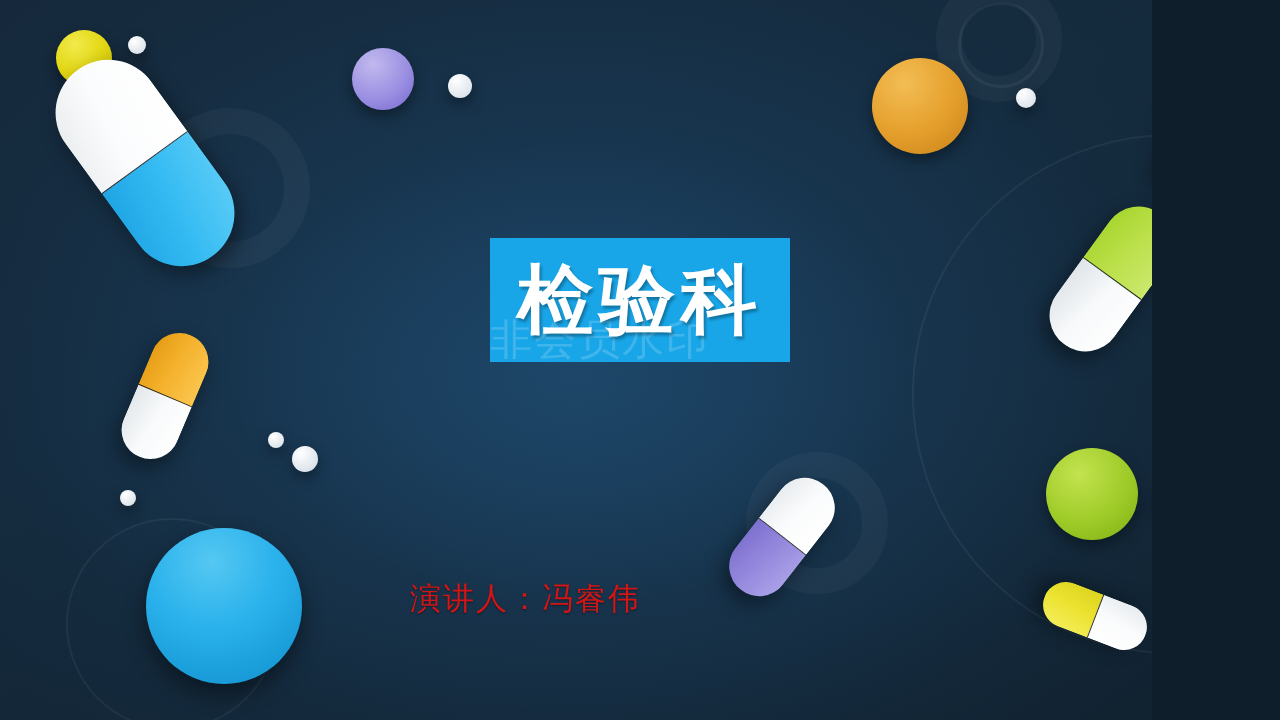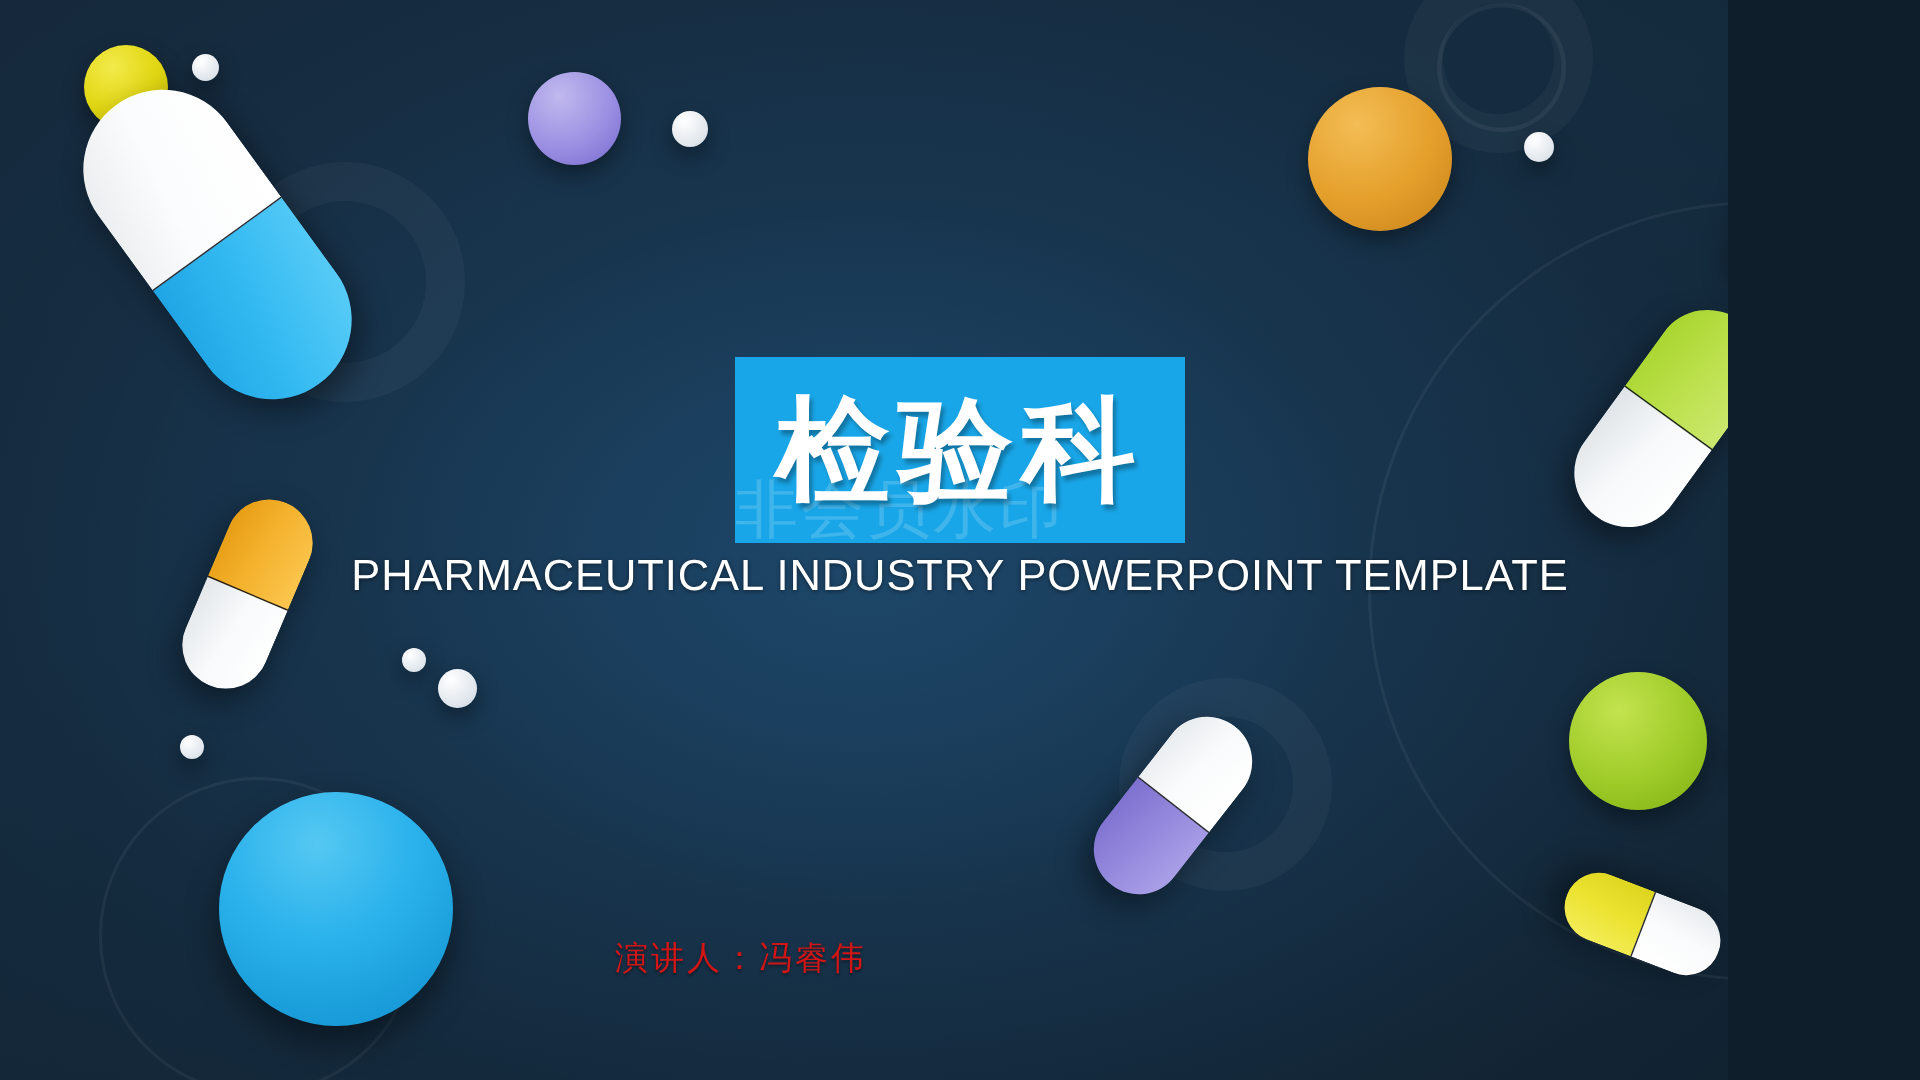--- a/index.html
+++ b/index.html
@@ -107,26 +107,25 @@
     letter-spacing: 0.6px;
     white-space: nowrap;
     text-shadow: 0 1px 3px rgba(0,0,0,0.5);
   }
 
   #presenter {
     position: absolute;
     left: 410px;
     top: 578px;
     color: #d41515;
-    font-family: Liberation Serif, serif;
-    font-size: 22px;
+    font-family: Liberation Mono, monospace;
+    font-size: 31px;
     line-height: 45px;
     letter-spacing: 2px;
     text-shadow: 0 1px 2px rgba(0,0,0,0.45);
-    margin-top: 38px;
   }
   #presenter div { white-space: nowrap; }
 </style>
 </head>
 <body>
 
 <div id="slide">
 
   <div class="ring-thin" style="left:912px; top:134px; width:520px; height:520px;"></div>
   <div class="ring-thick" style="left:936px; top:-24px; width:126px; height:126px;"></div>
@@ -200,19 +199,18 @@
   <div class="capsule" style="left:1072px; top:562px; width:46px; height:108px; transform: rotate(111deg);">
     <div class="half top" style="background: linear-gradient(100deg, #e6eaed 0%, #fafbfc 48%, #ffffff 100%);"></div>
     <div class="half" style="background: linear-gradient(100deg, #ddd41f 0%, #ece331 48%, #f4ee5e 100%);"></div>
   </div>
 
   <div id="title-box">
     <span id="title-text">检验科</span>
     <span id="watermark">非会员水印</span>
   </div>
 
-  <div id="subtitle">PHARMACEUTICAL INDUSTRY POWERPOINT TEMPLATE</div>
 
   <div id="presenter">
     <div>演讲人：冯睿伟</div>
   </div>
 
 </div>
 
 </body></html>

